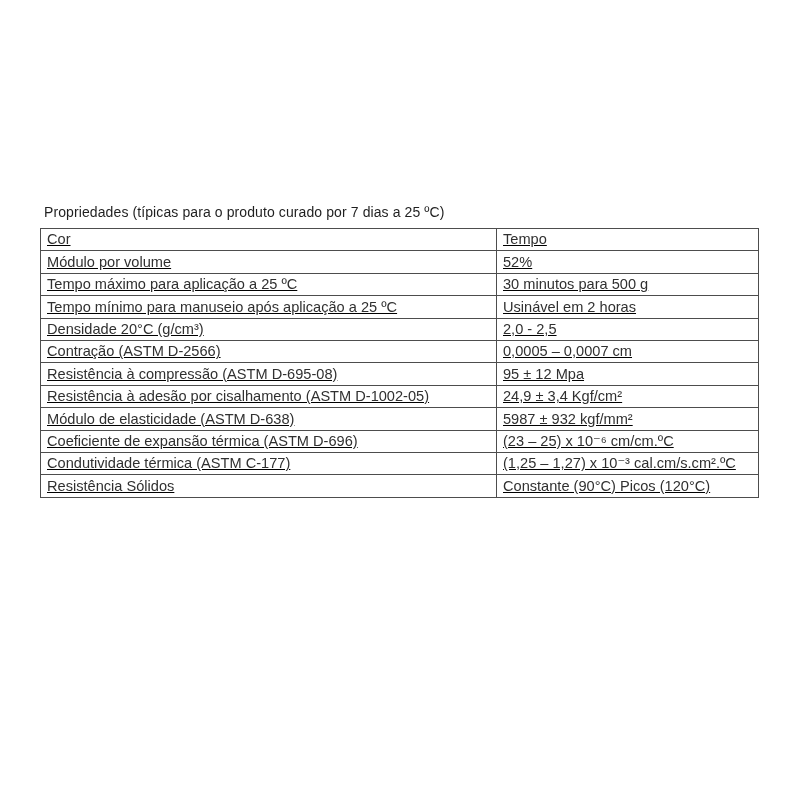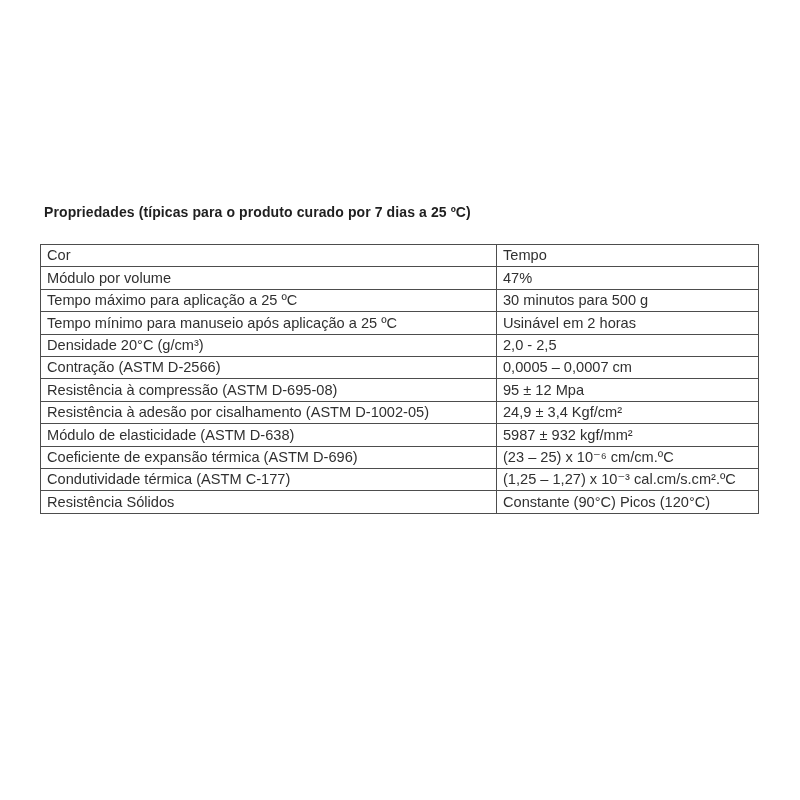--- a/index.html
+++ b/index.html
@@ -19,32 +19,33 @@
     left: 0; top: 0;
     width: 800px;
     height: 800px;
     background: #ffffff;
   }
   .doc-title {
     position: absolute;
     left: 44px;
     top: 204px;
     font-size: 14px;
-    font-weight: 700;
+    font-weight: 400;
     color: #1f1f1f;
     letter-spacing: 0.1px;
     white-space: nowrap;
   }
   table.props {
     position: absolute;
     left: 40px;
-    top: 244px;
+    top: 228px;
     width: 718px;
     border-collapse: collapse;
     table-layout: fixed;
+    text-decoration: underline;
   }
   table.props col.c-property { width: 456px; }
   table.props col.c-value    { width: 262px; }
   table.props td {
     border: 1px solid #4d4d4d;
     height: 21.4px;
     padding: 0 4px 0 6px;
     font-size: 14.6px;
     color: #303030;
     vertical-align: middle;
@@ -65,21 +66,21 @@
       <col class="c-property">
       <col class="c-value">
     </colgroup>
     <tbody>
       <tr>
         <td>Cor</td>
         <td>Tempo</td>
       </tr>
       <tr>
         <td>Módulo por volume</td>
-        <td>47%</td>
+        <td>52%</td>
       </tr>
       <tr>
         <td>Tempo máximo para aplicação a 25 ºC</td>
         <td>30 minutos para 500 g</td>
       </tr>
       <tr>
         <td>Tempo mínimo para manuseio após aplicação a 25 ºC</td>
         <td>Usinável em 2 horas</td>
       </tr>
       <tr>

